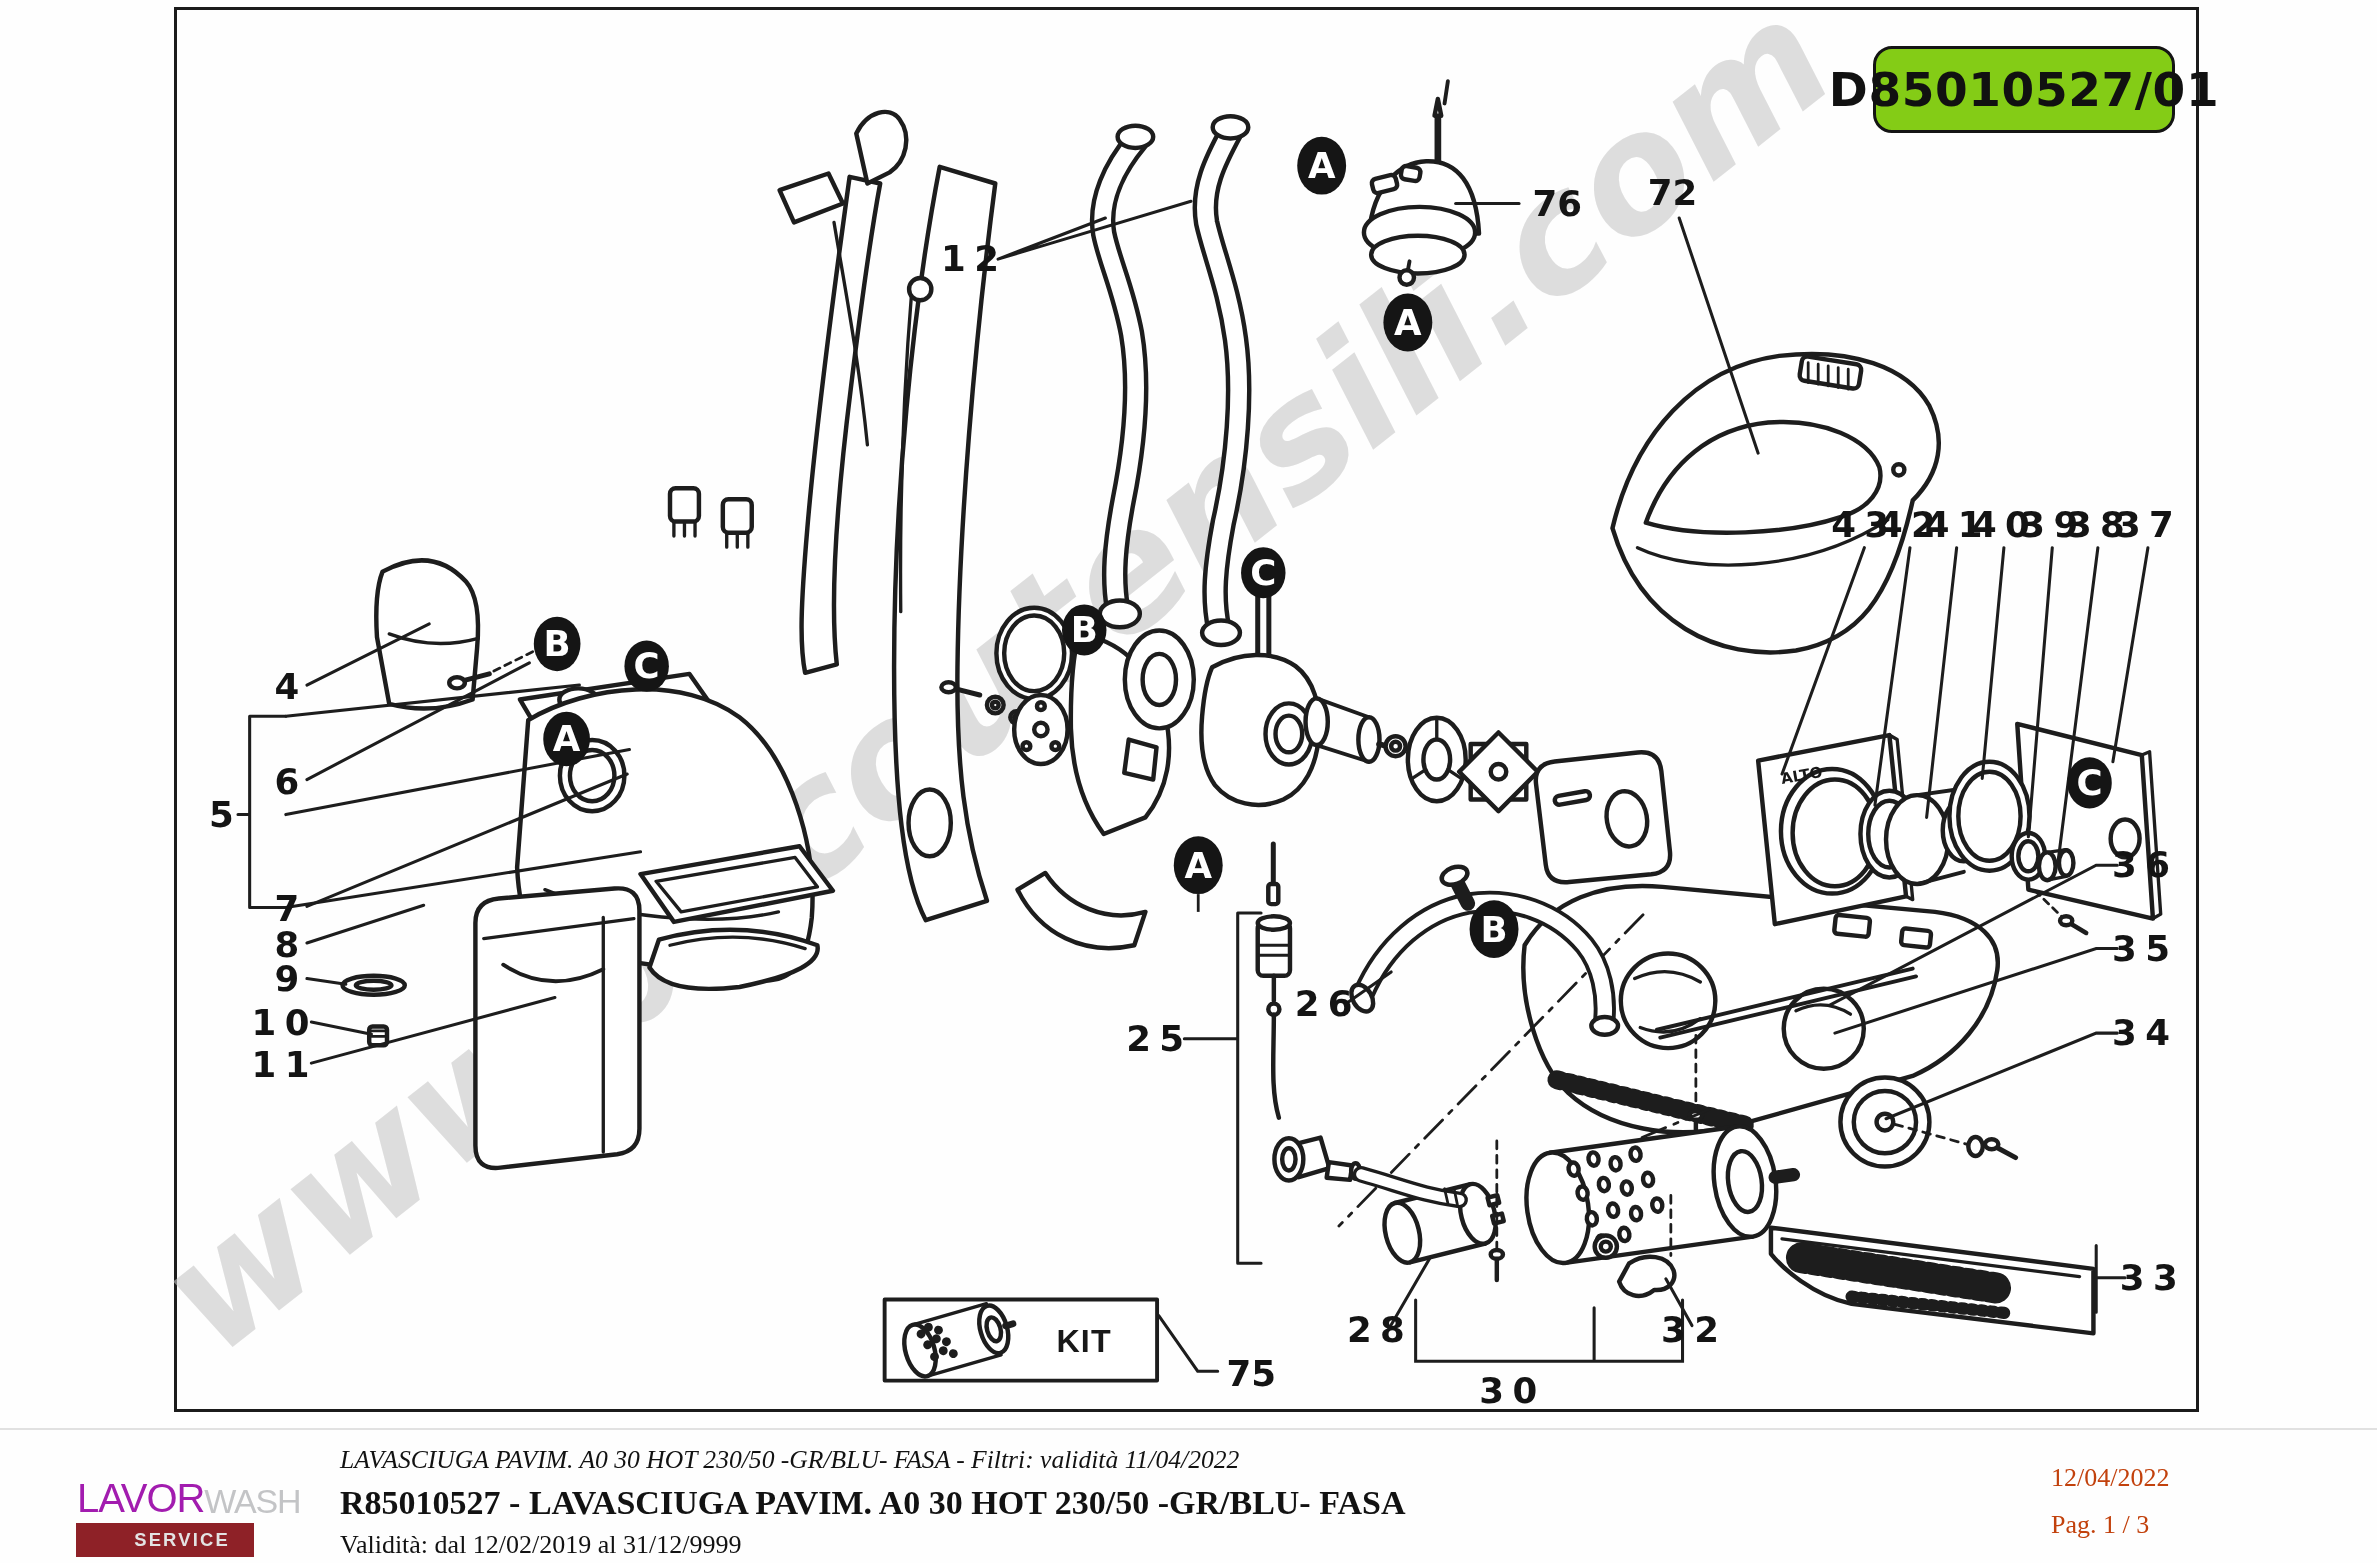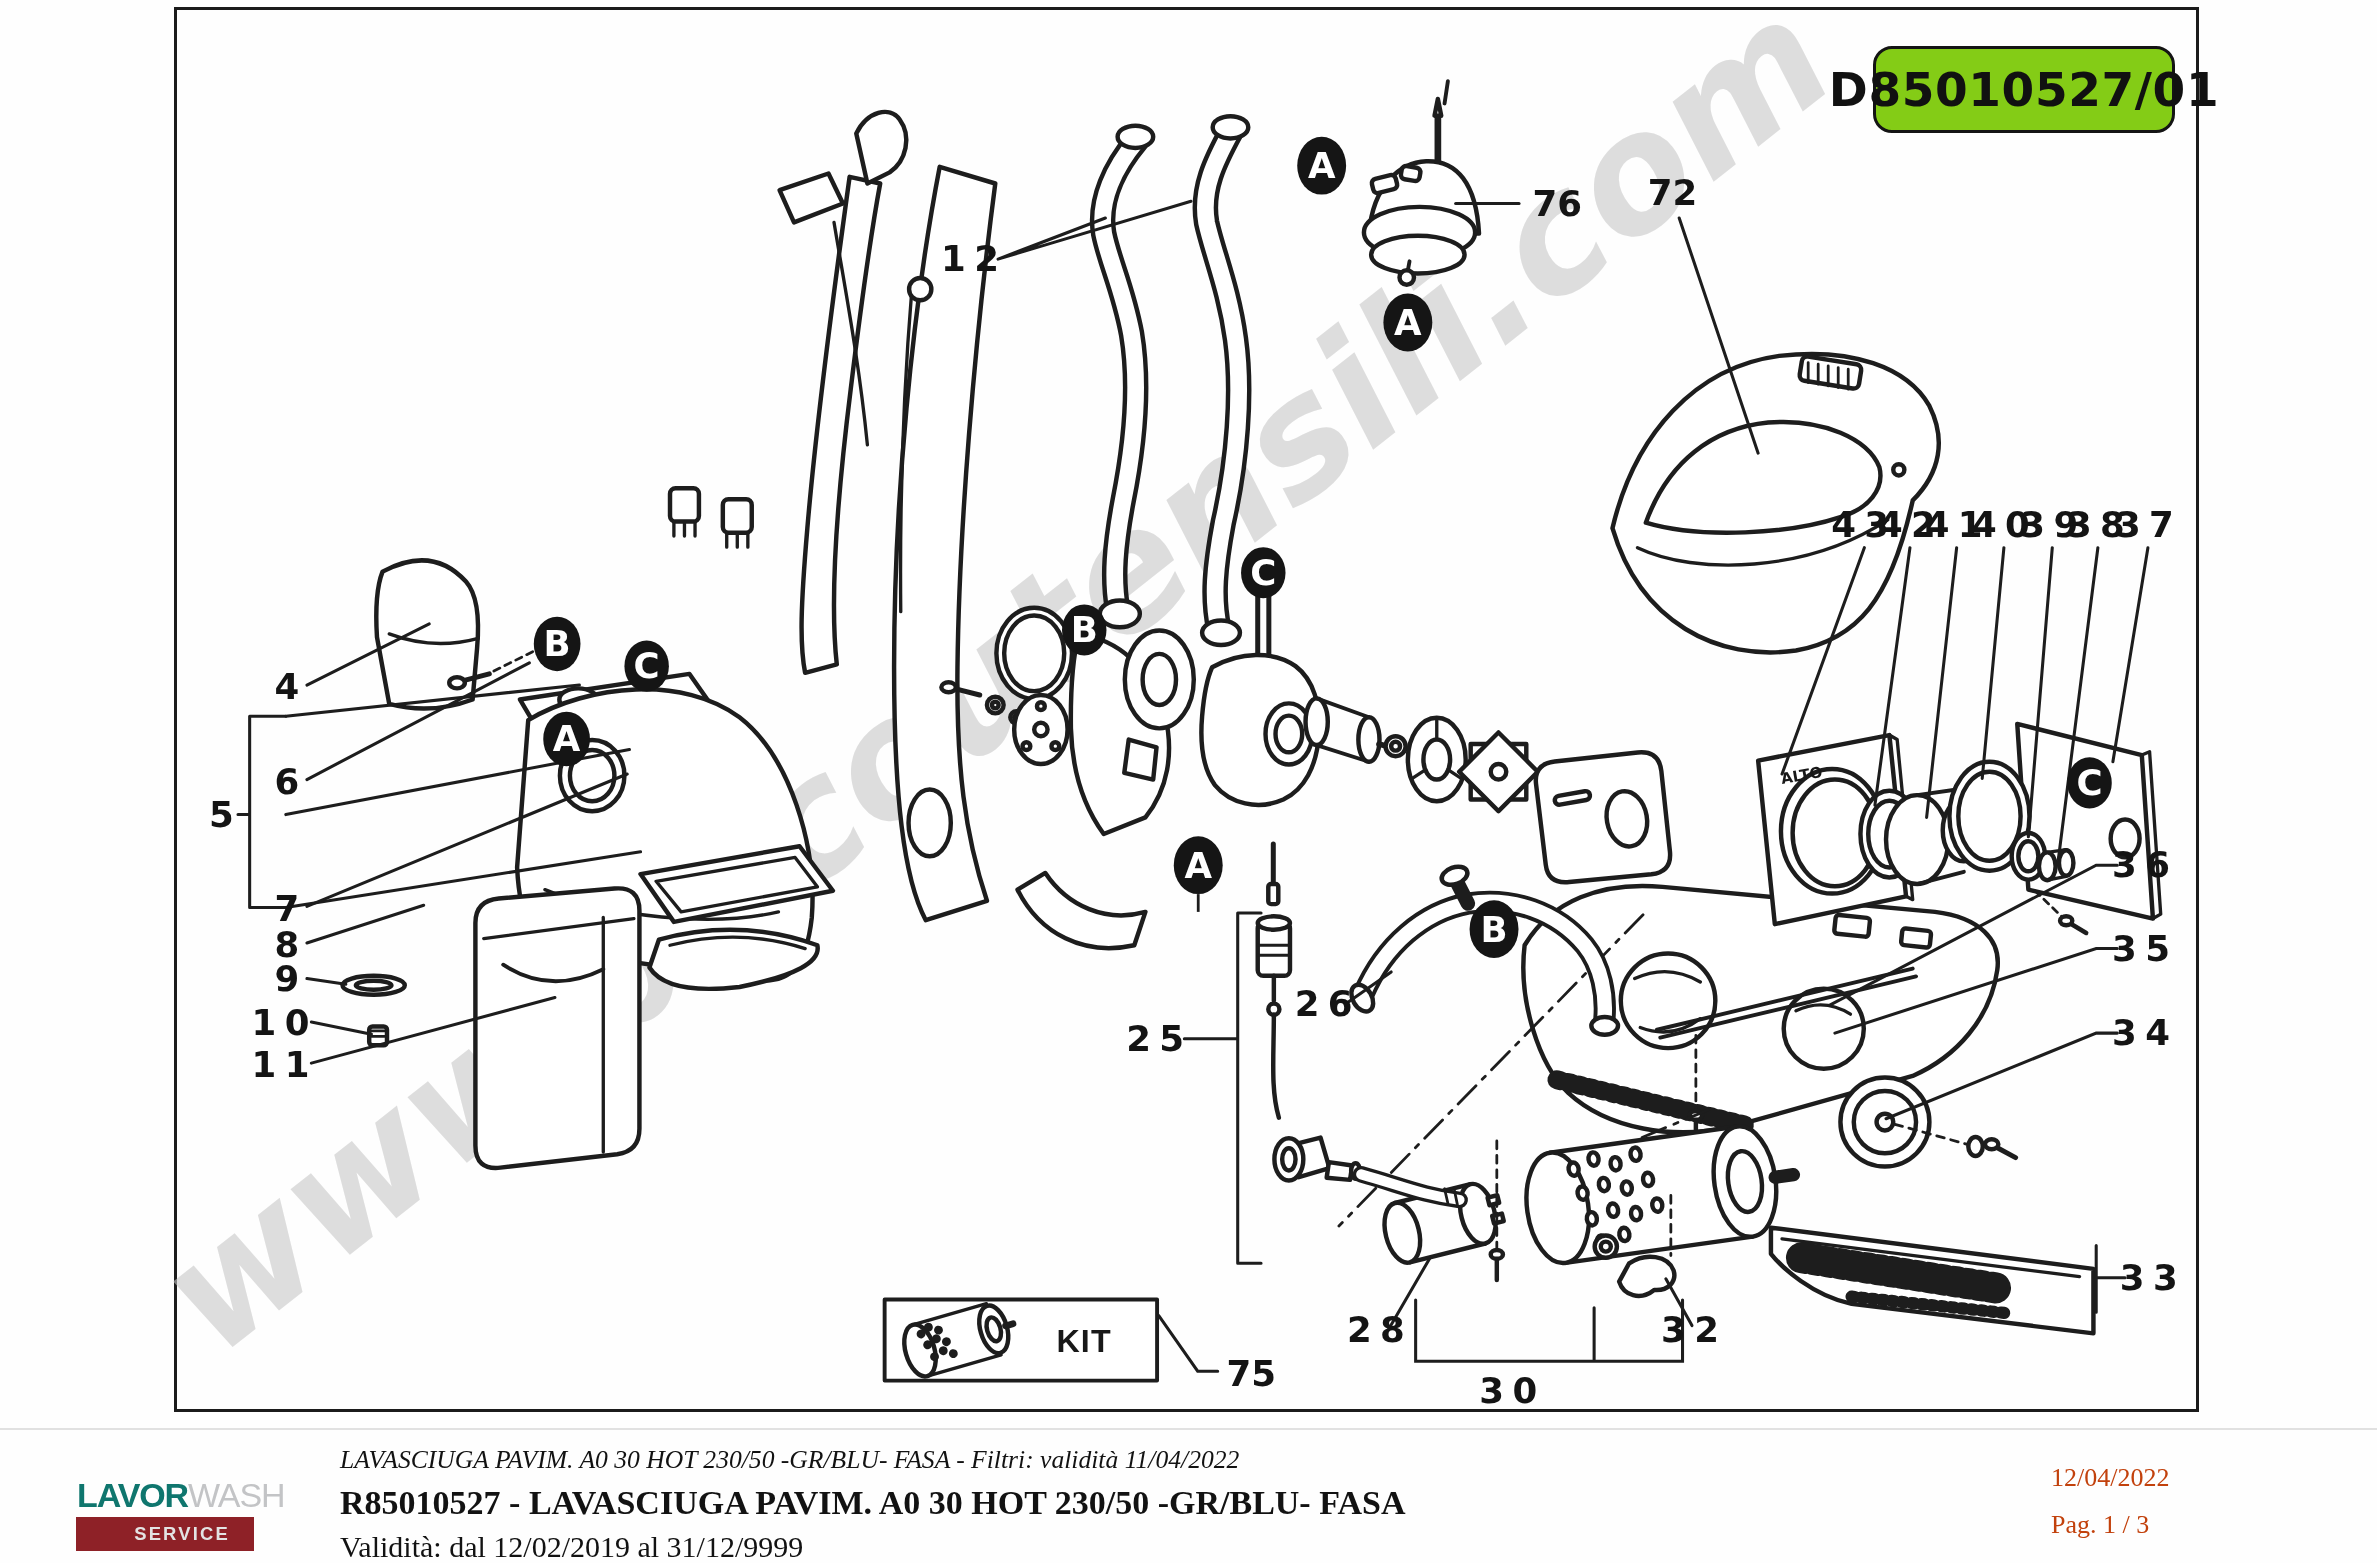--- a/index.html
+++ b/index.html
@@ -7,29 +7,29 @@
         font-family:"Liberation Sans",sans-serif;}
   .frame{position:absolute;left:174px;top:6.7px;width:2025px;height:1405px;
          border:3.9px solid #1b1b1b;box-sizing:border-box;background:transparent;}
   .dnum{position:absolute;left:1873px;top:46px;width:296px;height:81px;border:3.3px solid #141414;
         border-radius:19px;display:flex;align-items:center;justify-content:center;background:#84cc16;
         font-family:"DejaVu Sans",sans-serif;font-size:47px;font-weight:700;color:#111;letter-spacing:0.6px;}
   .diagram{position:absolute;left:0;top:0;width:2377px;height:1563px;}
   .sep{position:absolute;left:0;top:1428px;width:2377px;height:1.7px;background:#e1e1e1;}
   .logo{position:absolute;left:76px;top:1478px;width:178px;}
   .logo .row1{display:flex;align-items:flex-end;line-height:1;padding-left:1.1px;}
-  .logo .p1{font-size:34px;font-weight:700;color:#0f766e;letter-spacing:-1.1px;}
+  .logo .p1{font-size:40px;font-weight:400;color:#a21caf;letter-spacing:-1.1px;}
   .logo .p2{font-size:34px;font-weight:400;color:#c3c4c6;letter-spacing:-1.1px;}
   .logo .banner{margin-top:5px;height:34px;background:#8e2127;display:flex;align-items:center;
         justify-content:flex-end;padding-right:24px;}
   .logo .banner span{font-size:18.4px;font-weight:800;color:#e3e3e3;letter-spacing:2.2px;}
   .ftext{position:absolute;left:340px;top:1445px;color:#121212;}
   .ftext .l1{font-family:"Liberation Serif",serif;font-style:italic;font-size:25.6px;margin-bottom:9px;}
   .ftext .l2{font-family:"Liberation Serif",serif;font-weight:700;font-size:34px;margin-bottom:7.8px;}
-  .ftext .l3{font-family:"Liberation Serif",serif;font-size:30px;}
+  .ftext .l3{font-family:"Liberation Serif",serif;font-size:26px;}
   .fright{position:absolute;left:2051px;top:1463px;color:#c2410c;font-family:Liberation Serif, serif;
           font-size:26px;}
   .fright .d2{margin-top:16.7px;}
   
   text.co{font-family:"DejaVu Sans",sans-serif;font-weight:700;font-size:64px;fill:#141414;}
   text.sp{letter-spacing:15px;}
   text.mk{font-family:"DejaVu Sans",sans-serif;font-weight:700;font-size:64px;fill:#ffffff;text-anchor:middle;}
   text.wm{font-family:"DejaVu Sans",sans-serif;font-weight:800;font-style:italic;fill:#c7c7c7;opacity:.58;}
   text.kit{font-family:"Liberation Sans",sans-serif;font-weight:600;font-size:58px;fill:#181818;letter-spacing:2px;}
   text.alto{font-family:"DejaVu Sans",sans-serif;font-weight:700;font-size:27px;fill:#181818;}

